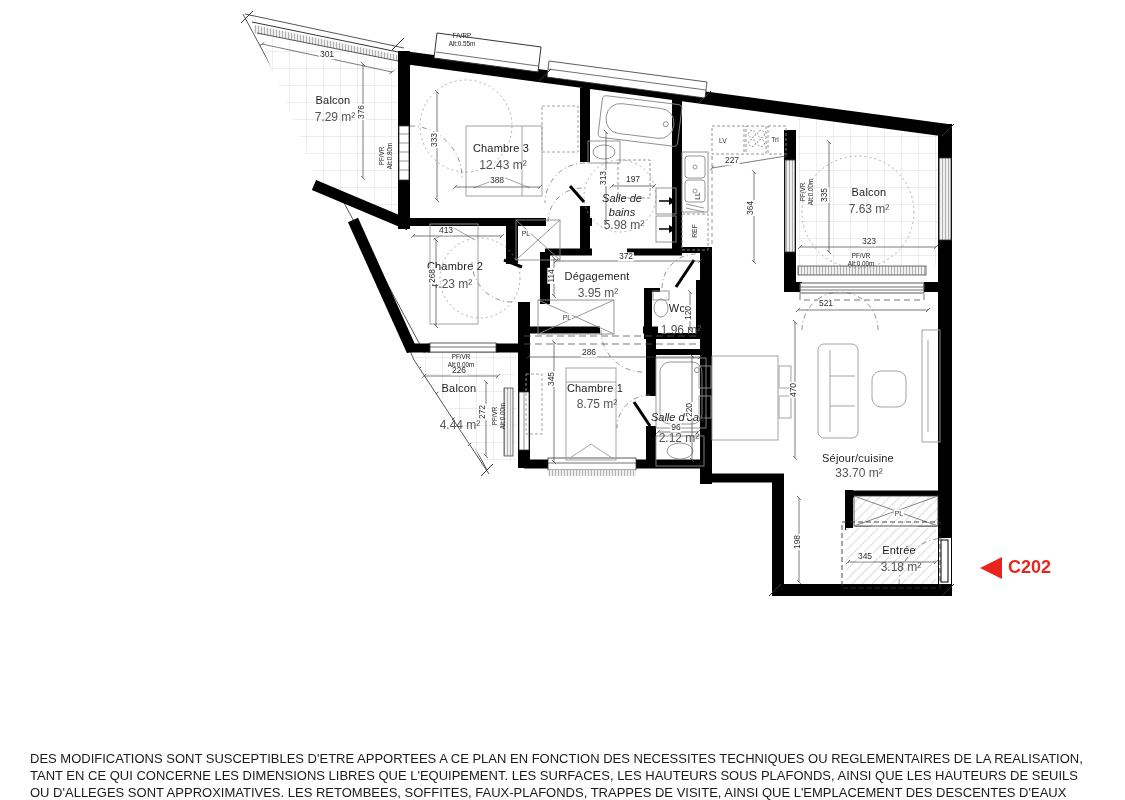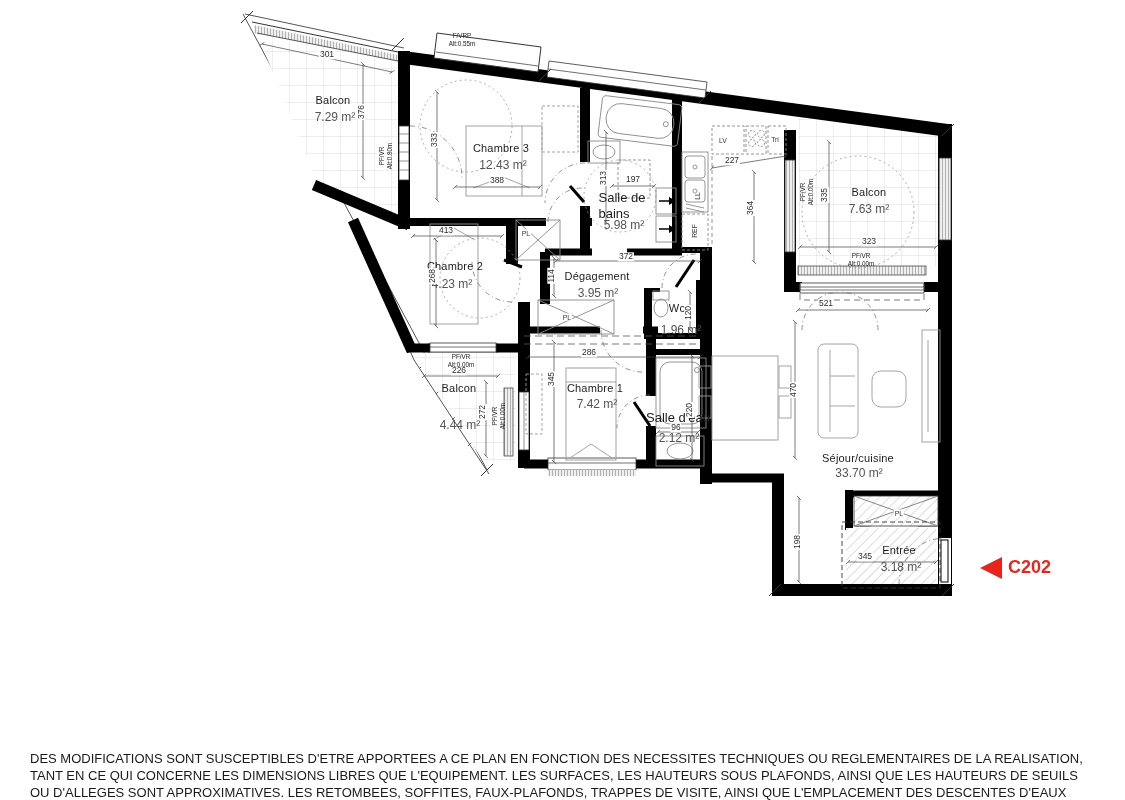--- a/index.html
+++ b/index.html
@@ -1,21 +1,21 @@
 <!DOCTYPE html>
 <html><head>
 <meta charset="utf-8">
 <style>
   * { margin:0; padding:0; box-sizing:border-box; }
   html,body { width:1125px; height:800px; background:#fff; overflow:hidden;
     font-family:"Liberation Sans", sans-serif; position:relative; }
   #plan { position:absolute; left:0; top:0; width:1125px; height:800px; }
   .lbl { position:absolute; transform:translate(-50%,-50%); white-space:nowrap; color:#1c1c1c; z-index:5; }
   .room { font-size:11px; letter-spacing:.2px; }
-  .room-sm { font-size:13px; text-align:left; line-height:1.25; }
+  .room-sm { font-size:11px; text-align:center; line-height:1.25;font-style:italic; }
   .area { font-size:12px; color:#555; }
   .dim { font-size:8.5px; color:#2e2e2e; background:#fff; padding:0 1px; line-height:1.1; }
   .rot { transform:translate(-50%,-50%) rotate(-90deg); }
   .fix { font-size:6.8px; color:#333; background:#fff; padding:0 1px; }
   .fix.nobg { background:transparent; }
   .note { font-size:6.3px; color:#222; text-align:center; line-height:1.3; }
   .note span { display:block; }
   .unit-label { position:absolute; left:1008px; top:557px; font-size:18px; font-weight:bold;
     color:#e8251d; z-index:6; }
   .disclaimer { position:absolute; left:30px; top:750px; width:1068px; font-size:13px;
@@ -365,21 +365,21 @@
 <div class="lbl room" style="left:597px;top:276px">Dégagement</div>
 <div class="lbl area" style="left:598px;top:293px">3.95 m²</div>
 <div class="lbl dim rot" style="left:552px;top:276px">114</div>
 <div class="lbl dim" style="left:589px;top:353px">286</div>
 <div class="lbl fix" style="left:567px;top:317px">PL</div>
 <div class="lbl room" style="left:677px;top:308px">Wc</div>
 <div class="lbl area" style="left:681px;top:330px">1.96 m²</div>
 <div class="lbl dim rot" style="left:689px;top:313px">120</div>
 
 <div class="lbl room" style="left:595px;top:388px">Chambre 1</div>
-<div class="lbl area" style="left:597px;top:404px">7.42 m²</div>
+<div class="lbl area" style="left:597px;top:404px">8.75 m²</div>
 <div class="lbl dim rot" style="left:552px;top:379px">345</div>
 
 <div class="lbl room-sm" style="left:678px;top:418px">Salle d'eau</div>
 <div class="lbl dim rot" style="left:690px;top:410px">220</div>
 <div class="lbl dim" style="left:676px;top:428px">96</div>
 <div class="lbl area" style="left:679px;top:438px">2.12 m²</div>
 
 <div class="lbl room" style="left:459px;top:388px">Balcon</div>
 <div class="lbl area" style="left:460px;top:425px">4.44 m²</div>
 <div class="lbl dim" style="left:459px;top:371px">226</div>

